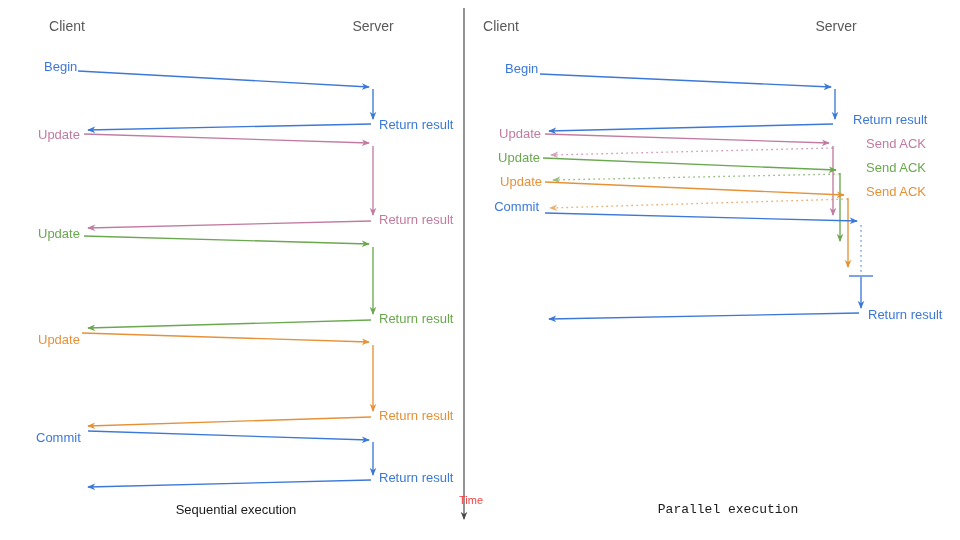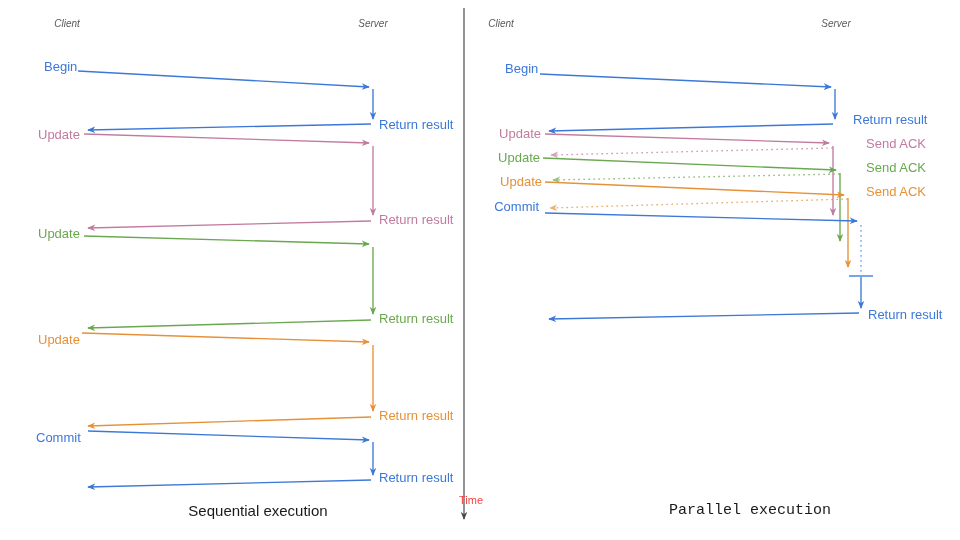--- a/index.html
+++ b/index.html
@@ -3,29 +3,29 @@
 <meta charset="utf-8">
 <style>
   html,body{margin:0;padding:0;background:#fff;}
   .stage{
     position:relative;width:960px;height:540px;background:#ffffff;overflow:hidden;
     font-family:"Liberation Sans", sans-serif;
   }
   .stage svg{position:absolute;left:0;top:0;}
   .hdr{
     position:absolute;top:18px;transform:translateX(-50%);
-    font-style:italic;font-size:10px;color:#595959;white-space:nowrap;
+    font-size:14px;color:#595959;white-space:nowrap;
   }
   .hdr-left-client{left:67px;}
   .hdr-left-server{left:373px;}
   .hdr-right-client{left:501px;}
   .hdr-right-server{left:836px;}
   .caption{
     position:absolute;top:502px;transform:translateX(-50%);
-    font-size:15px;color:#1a1a1a;white-space:nowrap;margin-left:22px;
+    font-size:13px;color:#1a1a1a;white-space:nowrap;
   }
   .caption-left{left:236px;}
   .caption-right{left:728px;font-family:Liberation Mono, monospace;}
   .time-label{
     position:absolute;top:494px;left:471px;transform:translateX(-50%);
     font-size:11px;color:#ef4444;white-space:nowrap;
   }
 </style>
 </head>
 <body>

